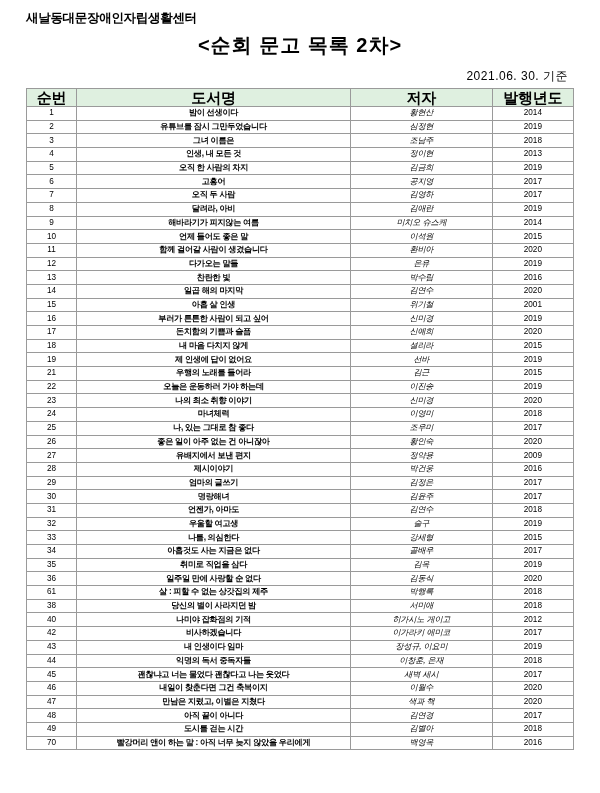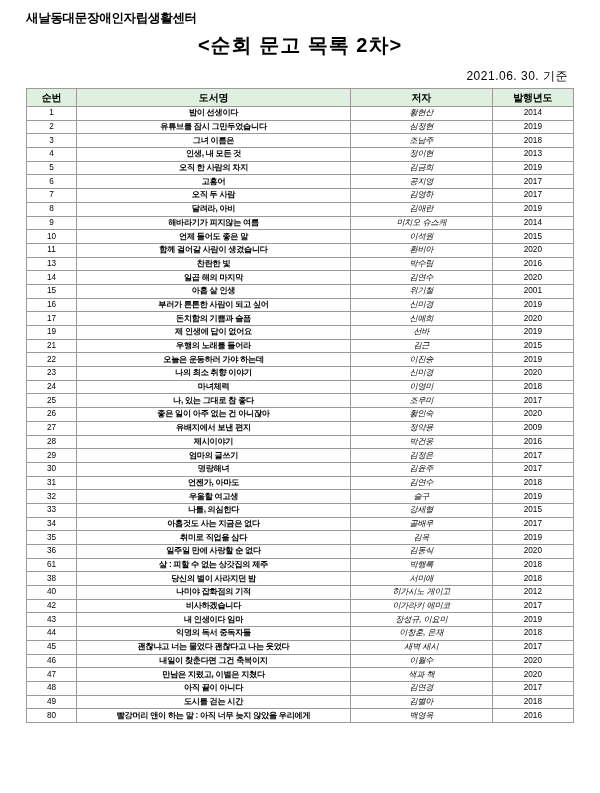--- a/index.html
+++ b/index.html
@@ -57,21 +57,21 @@
     height: 12.7px;
     padding: 0 1px;
     text-align: center;
     vertical-align: middle;
     overflow: hidden;
     white-space: nowrap;
   }
   table.book-table th {
     background: #dff0e0;
     font-weight: bold;
-    font-size: 10px;
+    font-size: 15px;
     height: 17px;
     letter-spacing: -0.2px;
   }
   col.c-no    { width: 8.3%; }
   col.c-title { width: 45.5%; }
   col.c-author{ width: 23.5%; }
   col.c-year  { width: 13.5%; }
   td.cell-title {
     font-weight: bold;
     letter-spacing: -0.3px;
@@ -172,20 +172,26 @@
           <td class="cell-author">이석원</td>
           <td class="cell-year">2015</td>
         </tr>
         <tr>
           <td class="cell-no">11</td>
           <td class="cell-title">함께 걸어갈 사람이 생겼습니다</td>
           <td class="cell-author">환비아</td>
           <td class="cell-year">2020</td>
         </tr>
         <tr>
+          <td class="cell-no">12</td>
+          <td class="cell-title">다가오는 말들</td>
+          <td class="cell-author">은유</td>
+          <td class="cell-year">2019</td>
+        </tr>
+        <tr>
           <td class="cell-no">13</td>
           <td class="cell-title">찬란한 빛</td>
           <td class="cell-author">박수림</td>
           <td class="cell-year">2016</td>
         </tr>
         <tr>
           <td class="cell-no">14</td>
           <td class="cell-title">일곱 해의 마지막</td>
           <td class="cell-author">김연수</td>
           <td class="cell-year">2020</td>
@@ -202,20 +208,26 @@
           <td class="cell-author">신미경</td>
           <td class="cell-year">2019</td>
         </tr>
         <tr>
           <td class="cell-no">17</td>
           <td class="cell-title">돈치함의 기쁨과 슬픔</td>
           <td class="cell-author">신예희</td>
           <td class="cell-year">2020</td>
         </tr>
         <tr>
+          <td class="cell-no">18</td>
+          <td class="cell-title">내 마음 다치지 않게</td>
+          <td class="cell-author">셜리라</td>
+          <td class="cell-year">2015</td>
+        </tr>
+        <tr>
           <td class="cell-no">19</td>
           <td class="cell-title">제 인생에 답이 없어요</td>
           <td class="cell-author">선바</td>
           <td class="cell-year">2019</td>
         </tr>
         <tr>
           <td class="cell-no">21</td>
           <td class="cell-title">우행의 노래를 들어라</td>
           <td class="cell-author">김근</td>
           <td class="cell-year">2015</td>
@@ -370,21 +382,21 @@
           <td class="cell-author">김연경</td>
           <td class="cell-year">2017</td>
         </tr>
         <tr>
           <td class="cell-no">49</td>
           <td class="cell-title">도시를 걷는 시간</td>
           <td class="cell-author">김별아</td>
           <td class="cell-year">2018</td>
         </tr>
         <tr>
-          <td class="cell-no">80</td>
+          <td class="cell-no">70</td>
           <td class="cell-title">빨강머리 앤이 하는 말 : 아직 너무 늦지 않았을 우리에게</td>
           <td class="cell-author">백영옥</td>
           <td class="cell-year">2016</td>
         </tr>
       </tbody>
   </table>
 
 </div>
 
 </body></html>

